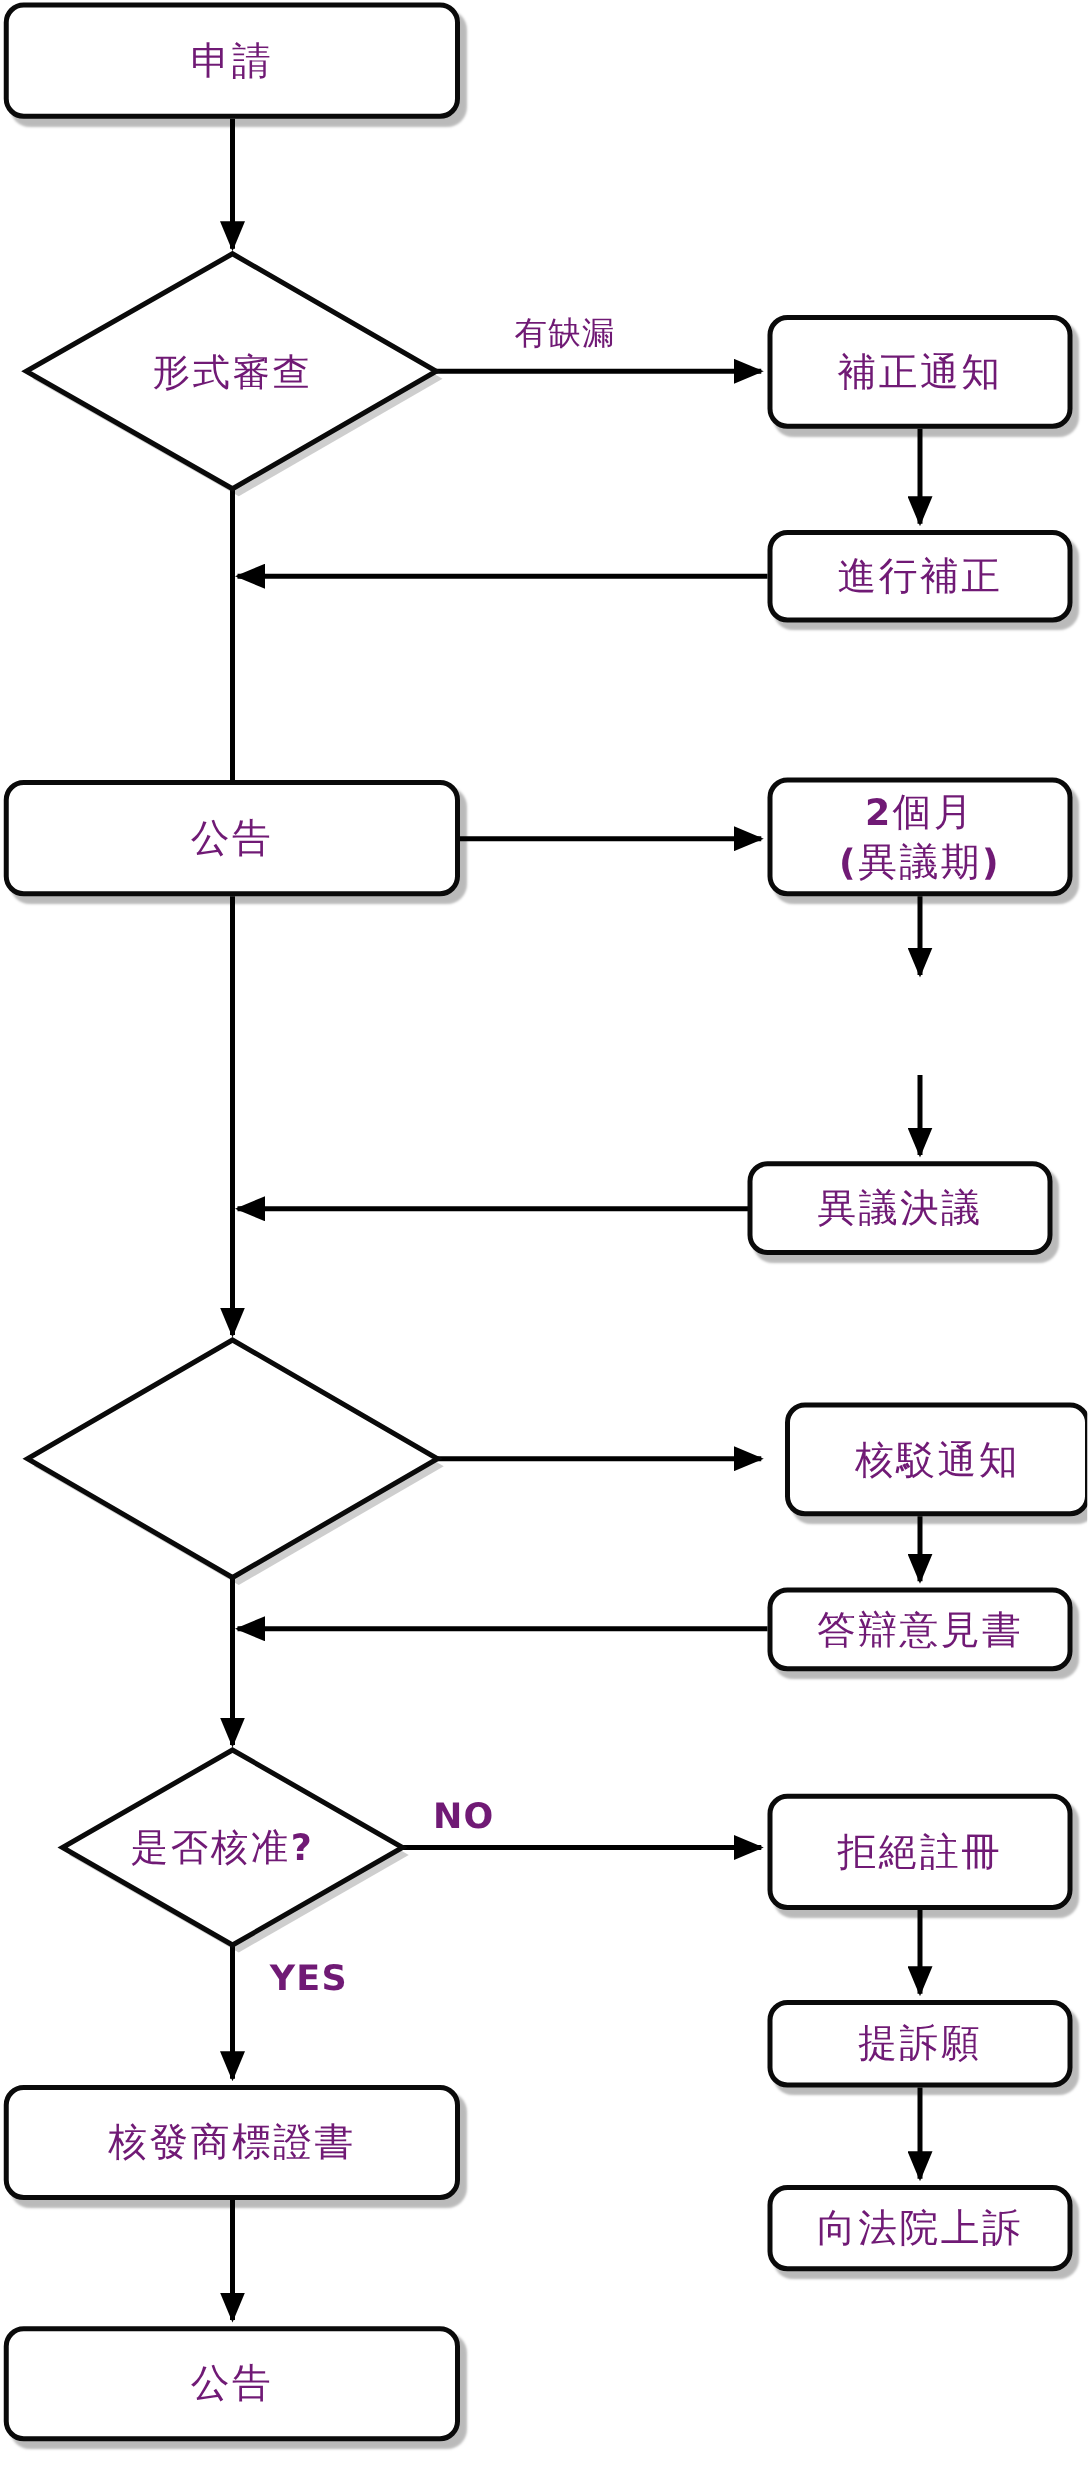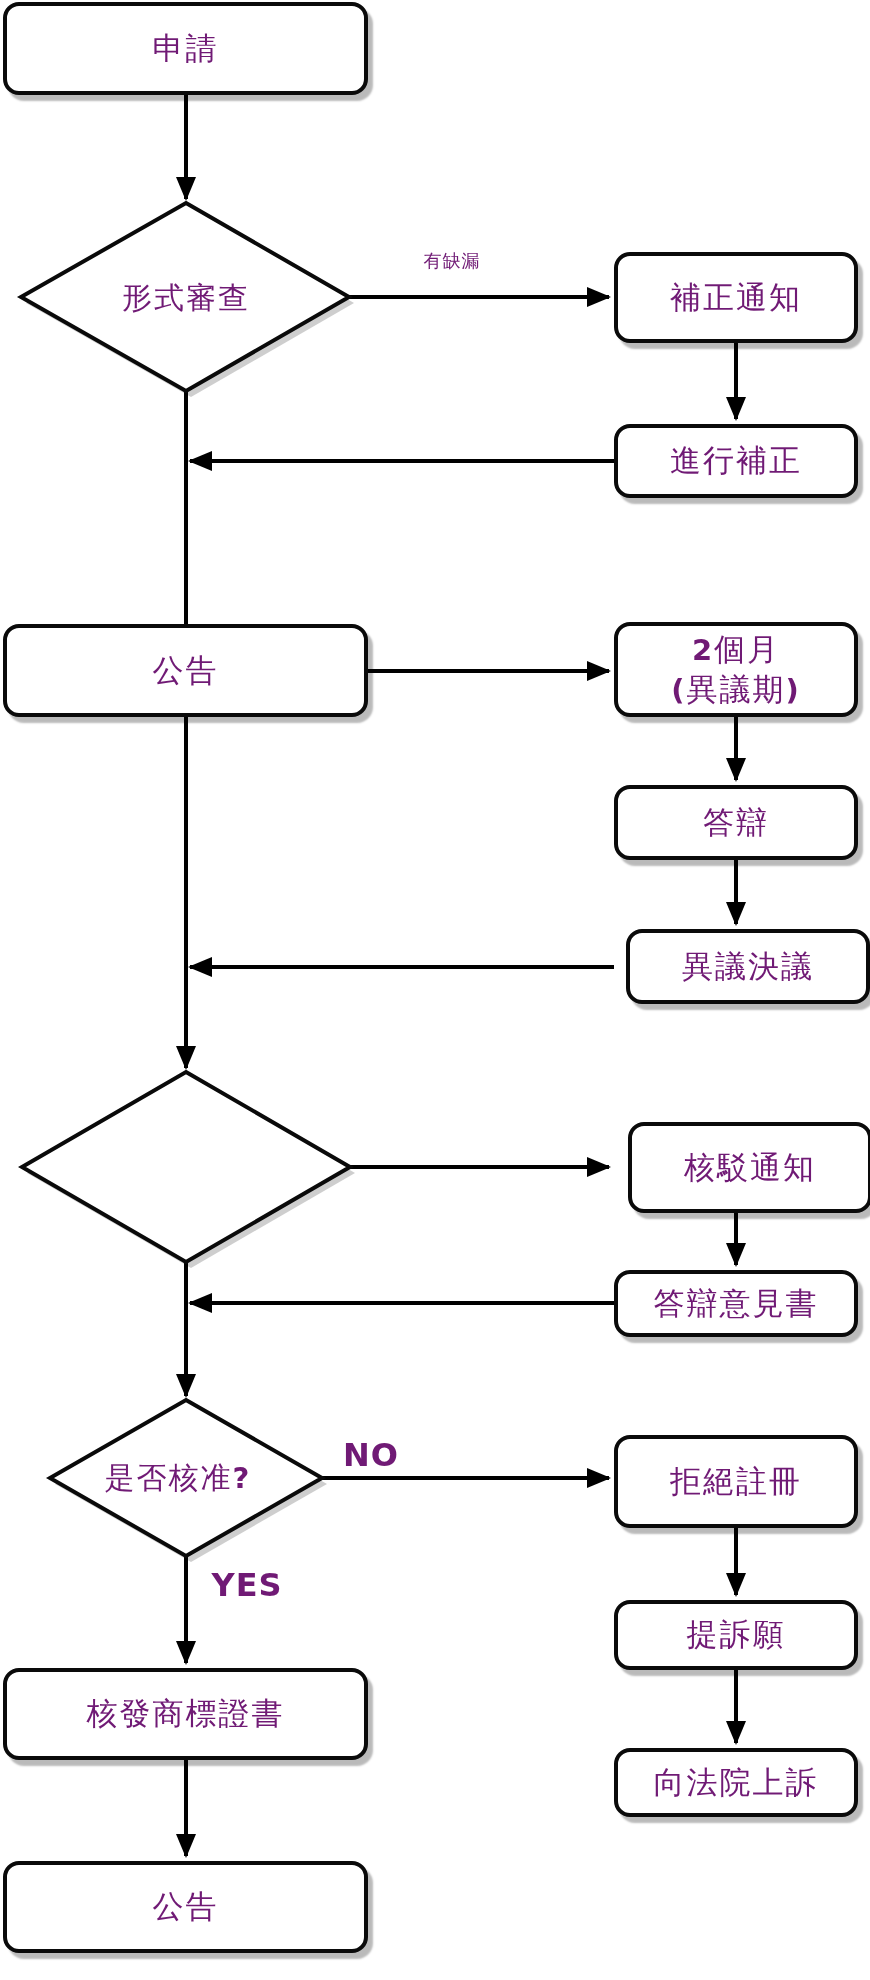--- a/index.html
+++ b/index.html
@@ -42,25 +42,25 @@
     text-align: center;
     font-size: 30px;
     letter-spacing: 2px;
     z-index: 3;
   }
   .elabel {
     position: absolute;
     text-align: center;
     z-index: 3;
   }
-  .elabel.cjk { font-size: 18px; letter-spacing: 1px; }
+  .elabel.cjk { font-size: 26px; letter-spacing: 1px; }
   .elabel.latin {
     font-family: "DejaVu Sans", "Liberation Sans", sans-serif;
     font-weight: 700;
-    font-size: 32px;
+    font-size: 28px;
     letter-spacing: 1px;
   }
   .latin-bold {
     font-family: "DejaVu Sans", "Liberation Sans", sans-serif;
     font-weight: 700;
     font-size: 29px;
   }
 </style>
 </head>
 <body>
@@ -123,24 +123,21 @@
     <span>進行補正</span>
   </div>
   <div class="box" style="left:614px; top:622px; width:244px; height:95px; line-height:40px;">
     <div>
       <span class="latin-bold">2</span><span>個月</span>
     </div>
     <div>
       <span class="latin-bold">(</span><span>異議期</span><span class="latin-bold">)</span>
     </div>
   </div>
-  <div class="box" style="left:614px; top:785px; width:244px; height:75px;">
-    <span>答辯</span>
-  </div>
-  <div class="box" style="left:626px; top:929px; width:244px; height:75px;">
+  <div class="box" style="left:598px; top:929px; width:244px; height:75px;">
     <span>異議決議</span>
   </div>
   <div class="box" style="left:628px; top:1122px; width:244px; height:91px;">
     <span>核駁通知</span>
   </div>
   <div class="box" style="left:614px; top:1270px; width:244px; height:67px;">
     <span>答辯意見書</span>
   </div>
   <div class="box" style="left:614px; top:1435px; width:244px; height:93px;">
     <span>拒絕註冊</span>

